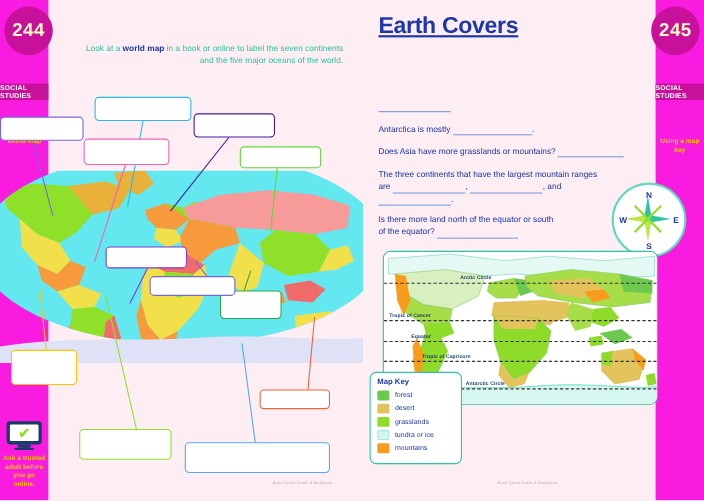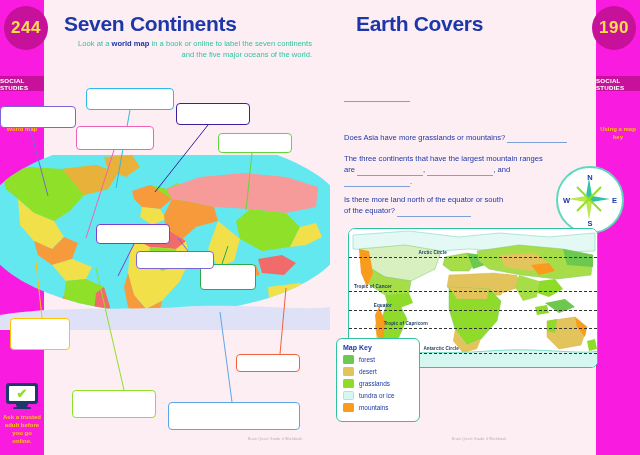--- a/index.html
+++ b/index.html
@@ -14,21 +14,21 @@
   
   .side-bar {
     position: absolute; top: 0; width: 44px; height: 455px;
     background: #f91ce0;
   }
   .side-bar.left  { left: 0; }
   .side-bar.right { right: 0; }
 
   .pagecircle {
     position: absolute; width: 44px; height: 44px; border-radius: 50%;
-    background: #c8119a; color: #fde047;
+    background: #c8119a; color: #fef9c3;
     display: flex; align-items: center; justify-content: center;
     font-size: 17px; font-weight: bold; letter-spacing: .5px;
   }
   .pagecircle.left  { left: 4px;  top: 6px; }
   .pagecircle.right { right: 4px; top: 6px; }
 
   .subjband {
     position: absolute; width: 44px; height: 15px;
     background: #c8119a; color: #fff;
     font-size: 6.2px; font-weight: bold; letter-spacing: .2px;
@@ -67,21 +67,21 @@
   .subtitle {
     position: absolute; color: #2ec4a0; font-size: 7.6px; line-height: 1.45;
   }
   .subtitle b { color: #1d37a8; }
 
   
   .title.l    { left: 64px; top: 12px; }
   .subtitle.l { left: 64px; top: 38px; width: 248px; text-align: right; }
 
   
-  .title.r    { left: 356px; top: 12px; }
+  .title.r    { left: 344px; top: 12px; text-decoration: underline; }
   .subtitle.r { left: 344px; top: 38px; width: 230px; color: #2ec4a0; }
 
   
   .q {
     position: absolute; left: 344px; color: #1d37a8;
     font-size: 7.6px; line-height: 1.5; width: 248px;
   }
   .ansline {
     display: inline-block; border-bottom: 1px solid #7f9fd8;
     height: 8px; vertical-align: bottom;
@@ -159,25 +159,24 @@
             <span class="mon-check">✔</span>
           </div>
         </div>
       <div class="mon-stand"></div>
         <div class="mon-base"></div>
     </div>
     <div class="adult-text">Ask a trusted adult before you go online.</div>
   </div>
 
   <div class="side-bar right"></div>
-  <div class="pagecircle right">190</div>
+  <div class="pagecircle right">245</div>
   <div class="subjband right">SOCIAL STUDIES</div>
   <div class="sidecaption right">Using a map key</div>
 
-  <div class="title l">Seven Continents</div>
   <div class="subtitle l">
     <span>Look at a </span><b>world map</b><span> in a book or online to label the seven continents and the five major oceans of the world.</span>
   </div>
 
   <div class="worldmap">
     <svg width="330" height="175" viewBox="0 0 330 175" xmlns="http://www.w3.org/2000/svg">
       <defs>
         <clipPath id="globeclip">
             <ellipse cx="165" cy="70" rx="185" ry="88"></ellipse>
           </clipPath>
@@ -259,20 +258,24 @@
 
   <div class="footer l">Brain Quest Grade 4 Workbook</div>
 
   <div class="title r">Earth Covers</div>
 
 
   <div class="q" style="top:91px">
     <span class="ansline" style="width:66px"></span>
   </div>
 
+  <div class="q" style="top:112px">
+    <span>Antarctica is mostly</span>
+    <span class="ansline" style="width:72px"></span><span>.</span>
+  </div>
 
   <div class="q" style="top:132px">
     <span>Does Asia have more grasslands or mountains?</span>
     <span class="ansline" style="width:60px"></span>
   </div>
 
   <div class="q" style="top:194px">
     <span>Is there more land north of the equator or south</span><br>
     <span>of the equator?</span>
     <span class="ansline" style="width:74px"></span>

